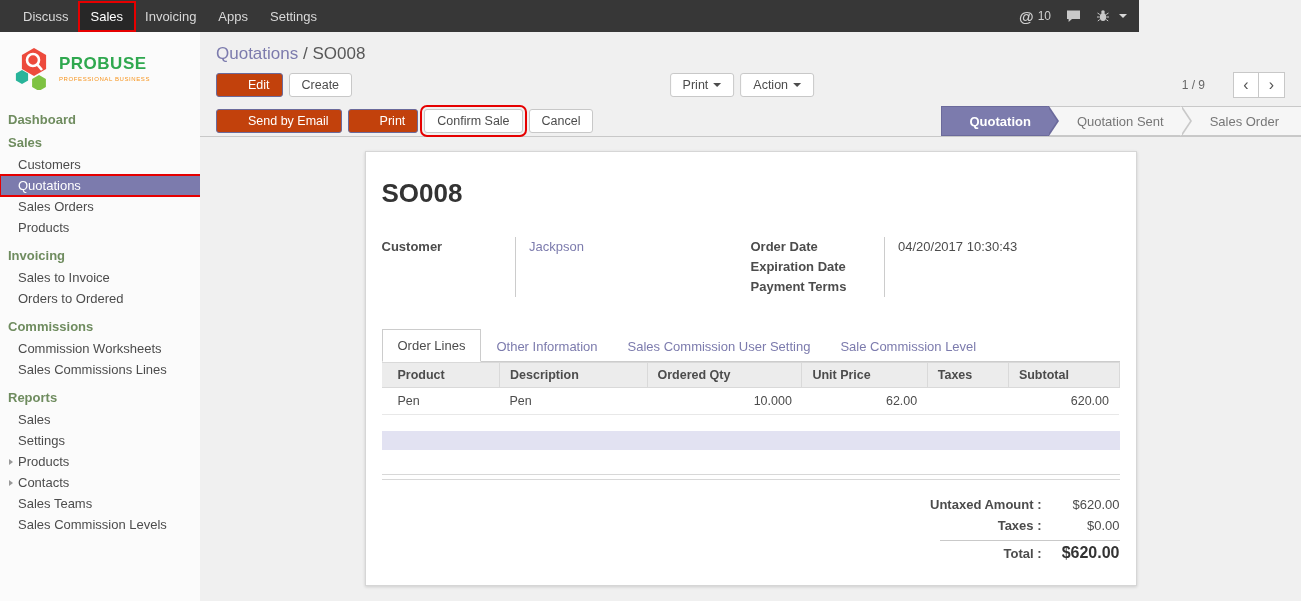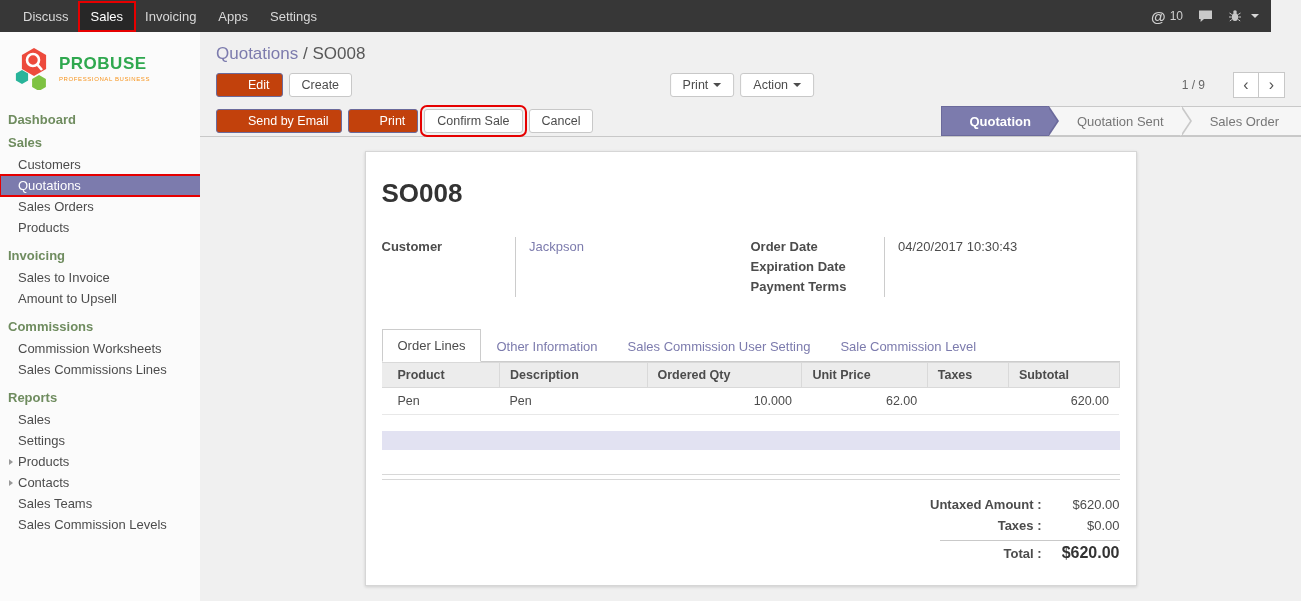--- a/index.html
+++ b/index.html
@@ -1,20 +1,20 @@
 <!DOCTYPE html>
 <html><head>
 <meta charset="utf-8">
 <style>
   * { margin:0; padding:0; box-sizing:border-box; }
   html,body { width:1301px; height:601px; overflow:hidden;
     font-family:"Liberation Sans", sans-serif; background:#f0f0f0; font-size:13px; color:#4c4c4c; }
 
   
-  .topbar { position:absolute; top:0; left:0; width:1271px; height:32px; background:#373737;
+  .topbar { position:absolute; top:0; left:0; width:1139px; height:32px; background:#373737;
     display:flex; align-items:center; color:#d8d8d8; }
   .tb-menus { display:flex; align-items:center; padding-left:12px; }
   .tb-menu { line-height:27px; padding:0 11px; margin:2px 0; cursor:pointer; white-space:nowrap; }
   .tb-menu.active { background:rgba(0,0,0,0.28); color:#fff; outline:2px solid #e60000; }
   .tb-right { margin-left:auto; display:flex; align-items:center; gap:15px; padding-right:12px; }
   .tb-group { display:flex; align-items:center; gap:4px; }
   .at-glyph { font-size:15px; color:#cfcfcf; font-weight:bold; }
   .tb-count { font-size:12px; color:#cfcfcf; }
   .avatar { width:18px; height:18px; border-radius:50%; overflow:hidden; background:#d8cbb6; display:inline-block; }
   .caret-down { display:inline-block; width:0; height:0; border-left:4px solid transparent;
@@ -156,21 +156,21 @@
   </div>
   <div class="nav">
     <div class="nav-heading">Dashboard</div>
     <div class="nav-heading">Sales</div>
     <div class="nav-item">Customers</div>
     <div class="nav-item active">Quotations</div>
     <div class="nav-item">Sales Orders</div>
     <div class="nav-item">Products</div>
     <div class="nav-heading spaced">Invoicing</div>
     <div class="nav-item">Sales to Invoice</div>
-    <div class="nav-item">Amount to Upsell</div>
+    <div class="nav-item">Orders to Ordered</div>
     <div class="nav-heading spaced">Commissions</div>
     <div class="nav-item">Commission Worksheets</div>
     <div class="nav-item">Sales Commissions Lines</div>
     <div class="nav-heading spaced">Reports</div>
     <div class="nav-item">Sales</div>
     <div class="nav-item">Settings</div>
     <div class="nav-item">
       <span class="caret-right"></span>
       <span>Products</span>
     </div>

